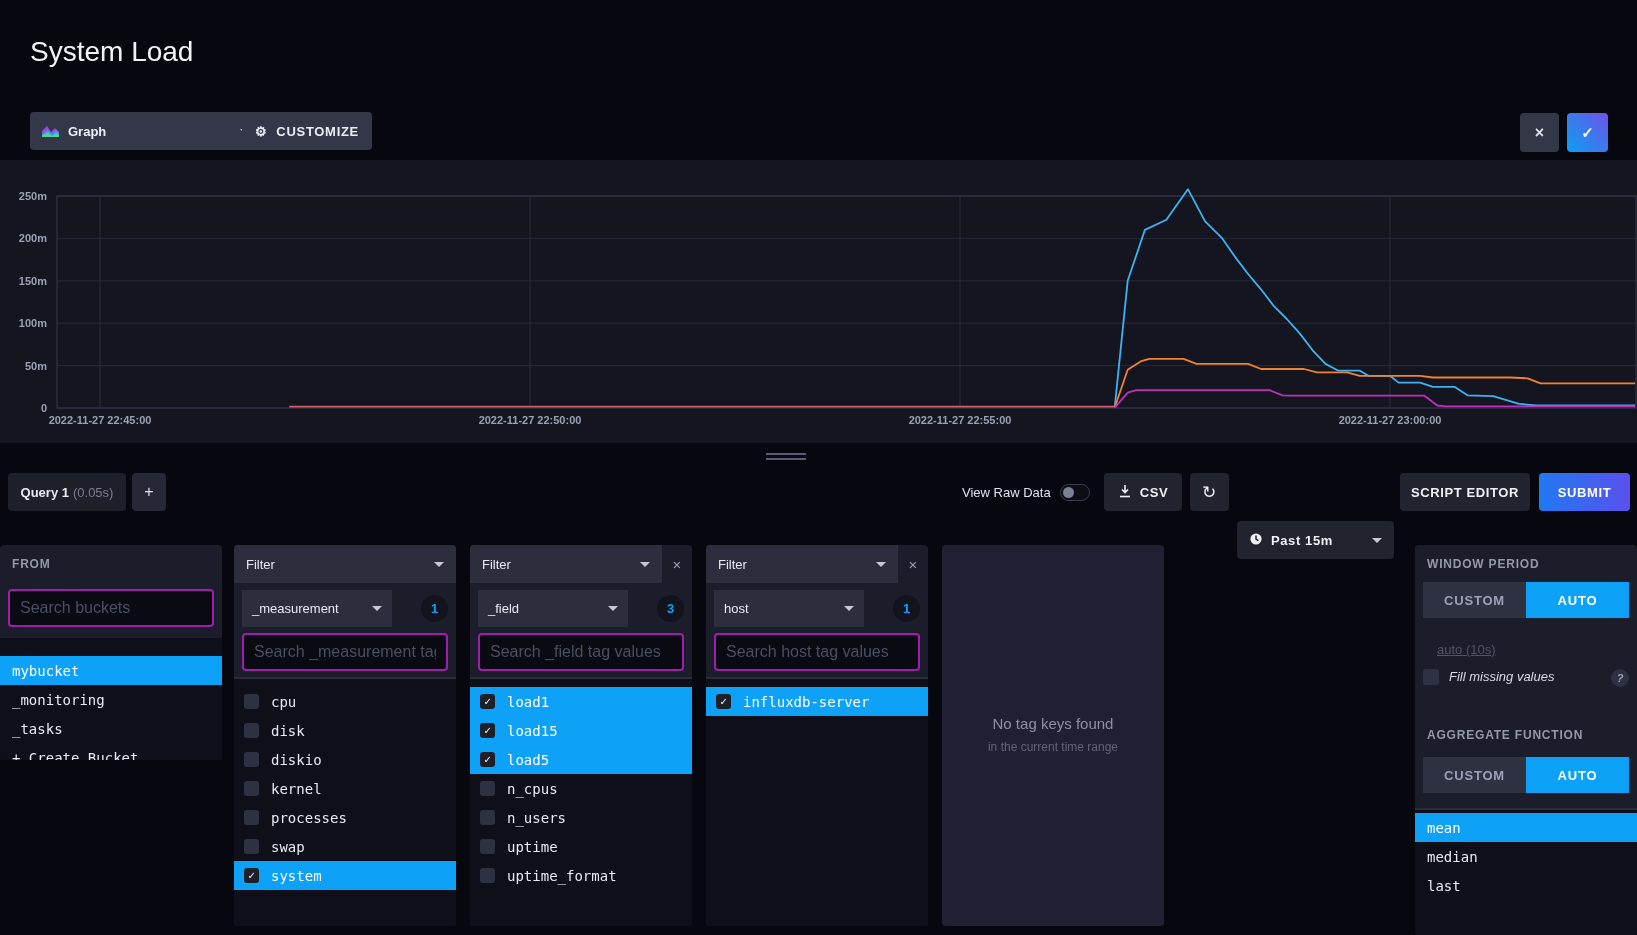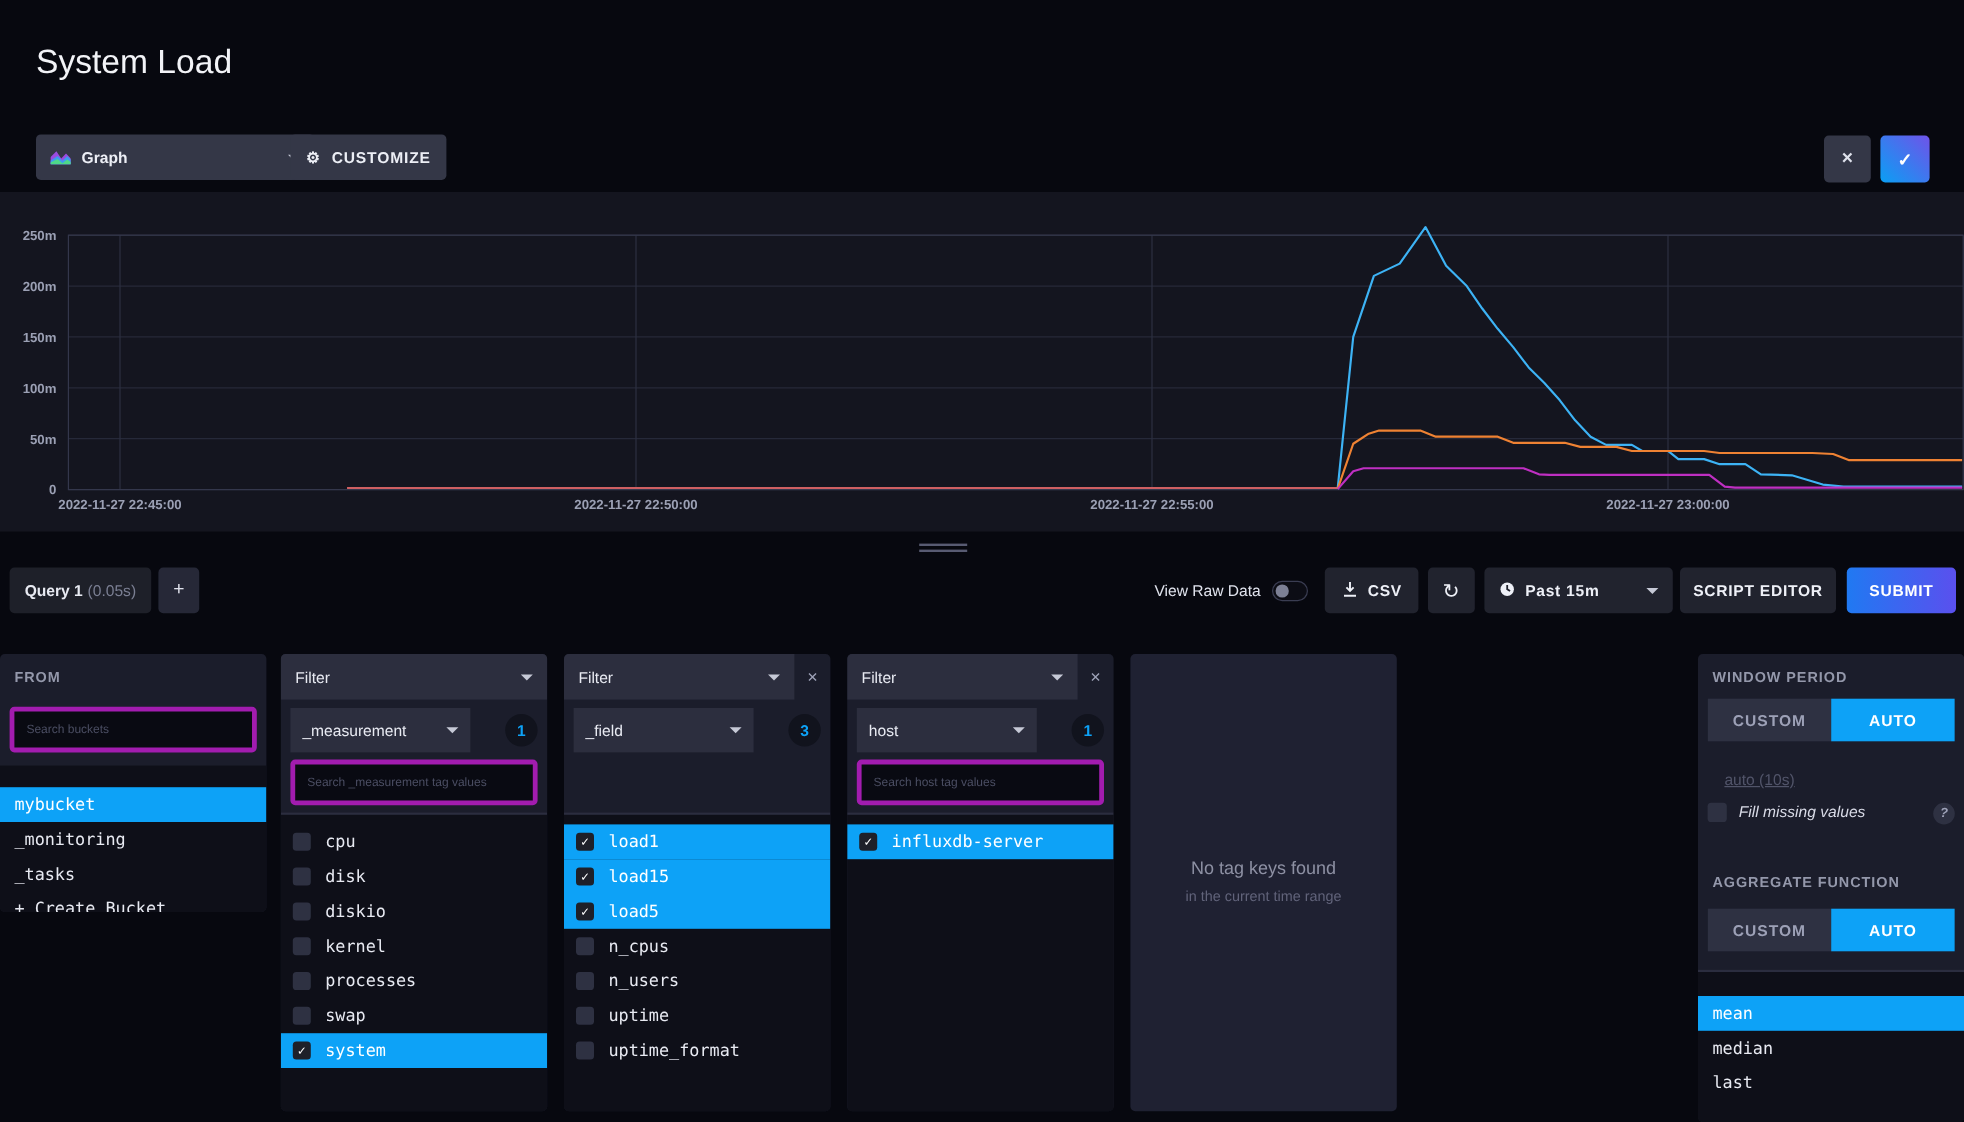--- a/index.html
+++ b/index.html
@@ -34,32 +34,32 @@
   #add-query-btn { left:132px; top:473px; width:34px; height:38px; background:#262837; border-radius:4px;
     display:flex; align-items:center; justify-content:center; font-size:16px; color:#dfe2ec; cursor:pointer; }
   #view-raw-label { left:962px; top:485px; font-size:13px; color:#dfe2ec; }
   #raw-toggle { left:1060px; top:484px; width:30px; height:17px; background:#0c0d15; border:1px solid #3a3d52;
     border-radius:9px; cursor:pointer; }
   #raw-toggle .knob { position:absolute; left:2px; top:2px; width:11px; height:11px; border-radius:50%; background:#7c8095; }
   .bar-btn { top:473px; height:38px; background:#21232e; border-radius:4px; display:flex; align-items:center;
     justify-content:center; font-size:13px; font-weight:bold; letter-spacing:.6px; color:#eef0f7; cursor:pointer; gap:8px; }
   #csv-btn { left:1104px; width:78px; }
   #refresh-btn { left:1190px; width:39px; font-size:17px; font-weight:normal; }
-  #range-dd { left:1237px; width:157px; padding:0 12px; justify-content:flex-start; }
+  #range-dd { left:1237px; width:157px; padding:0 12px; justify-content:flex-start;margin-top:48px; }
   #script-editor-btn { left:1400px; width:130px; }
   #submit-btn { left:1539px; width:91px; background:linear-gradient(90deg,#2079f2,#5a50ee); color:#fff; }
 
   
   .card { position:absolute; top:545px; background:#1b1d2b; border-radius:4px; overflow:hidden; }
   .sec-title { font-size:12px; font-weight:bold; color:#9498ab; letter-spacing:.8px; }
 
   #from-card { left:0; width:222px; height:215px; }
   #from-card .sec-title { position:absolute; left:12px; top:12px; }
   .search-input { position:absolute; left:8px; width:206px; height:38px; background:#090a12;
-    border:4px solid #a21caf; border-radius:4px; color:#c7cad8; font-size:10px; padding:0 10px; outline:none; }
+    border:2px solid #a21caf; border-radius:4px; color:#c7cad8; font-size:16px; padding:0 10px; outline:none; }
   .search-input::placeholder { color:#4b4e63; }
   #from-card .search-input { top:44px; }
   #bucket-list { position:absolute; left:0; top:93px; width:222px; bottom:0; background:#0e0f18; padding-top:18px; }
   .bucket-row { height:29px; display:flex; align-items:center; padding-left:12px;
     font-family:"DejaVu Sans Mono", monospace; font-size:14px; color:#e8eaf2; cursor:pointer; }
   .bucket-row.selected { background:#0da2f7; color:#fff; }
 
   .filter-card { width:222px; height:381px; }
   .filter-header { display:flex; height:38px; align-items:stretch; }
   .filter-dd { flex:1; background:#2c2e3e; display:flex; align-items:center; padding:0 12px;
@@ -94,21 +94,21 @@
   #wp-seg { top:37px; }
   #auto-value { position:absolute; left:22px; top:97px; font-size:13px; color:#515469;text-decoration:underline; }
   #fill-row { position:absolute; left:8px; top:124px; width:206px; height:20px; display:flex; align-items:flex-start; gap:10px;font-style:italic; }
   #fill-row .cb { width:16px; height:16px; }
   #fill-row .lbl { font-size:13px; color:#d9dbe7; }
   #help-icon { margin-left:auto; width:18px; height:18px; border-radius:50%; background:#2e3142;
     display:flex; align-items:center; justify-content:center; font-size:11px; font-weight:bold; color:#9da1b7; cursor:pointer; }
   #agg-card .sec-title.af { position:absolute; left:12px; top:183px; }
   #af-seg { top:212px; }
   #fn-list { position:absolute; left:0; top:263px; width:222px; bottom:0; background:#0e0f18;
-    border-top:2px solid #2b2d3f; padding-top:20px; }
+    border-top:2px solid #2b2d3f; padding-top:3px; }
 </style>
 </head>
 <body>
 
 <div id="page-title" class="abs">System Load</div>
 
 <div id="graph-dd" class="abs tool-btn">
   <span>
     <svg width="17" height="14" viewBox="0 0 17 14">
       <polygon points="0,14 0,8 5,3 9,9 13,5 17,9 17,14" fill="#9b4be0"></polygon>
@@ -278,20 +278,21 @@
         </div>
         <div class="card-x">×</div>
       </div>
       <div class="tag-row">
         <div class="tag-dd">
           <span>_field</span>
           <span class="caret"></span>
         </div>
         <div class="badge">3</div>
       </div>
+      <input class="search-input" placeholder="Search _field tag values" style="">
       <div class="f-list">
         <div class="f-row selected">
           <span class="cb checked">✓</span>
           <span>load1</span>
         </div>
         <div class="f-row selected">
           <span class="cb checked">✓</span>
           <span>load15</span>
         </div>
         <div class="f-row selected">

